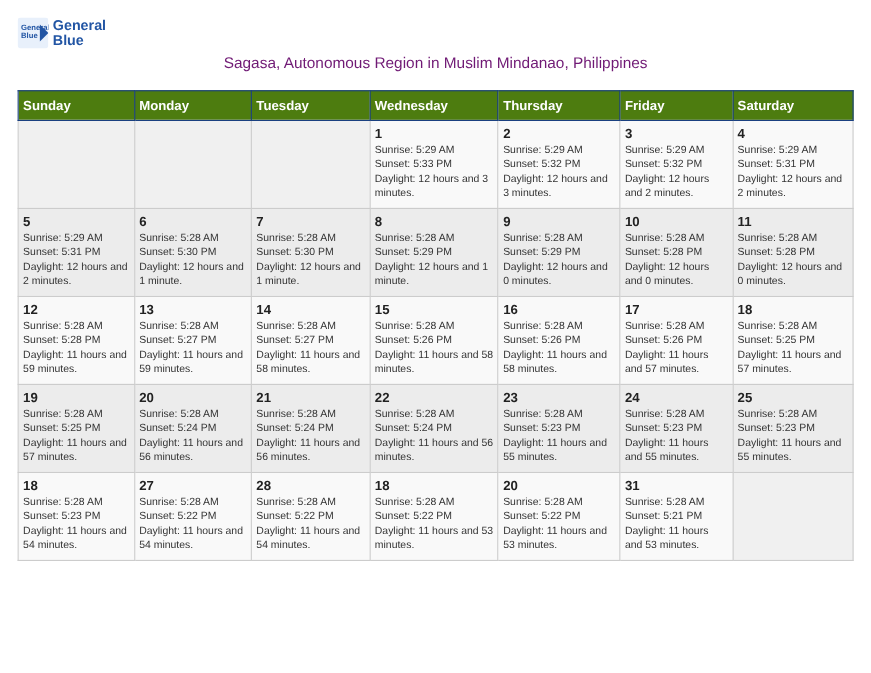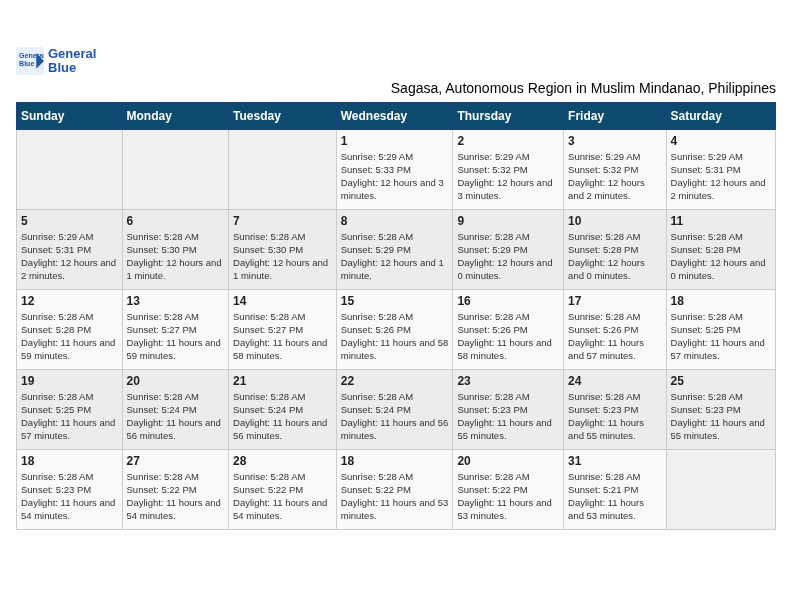--- a/index.html
+++ b/index.html
@@ -26,36 +26,35 @@
       right: 24px;
       top: 16px;
     }
     .page-title {
       font-size: 36px;
       font-weight: bold;
       color: #333;
     }
     .page-subtitle {
       font-size: 14px;
-      color: #000000;
-      text-align: right;
-      margin-bottom: 6px;
+      color: #701a75;
+      text-align: center;
+      margin-bottom: 17px;
     }
     .top-row {
       position: relative;
       margin-bottom: 2px;
-      margin-top: 31px;
     }
     table {
       width: 100%;
       border-collapse: collapse;
       font-size: 10.5px;
     }
     thead tr {
-      background-color: #0c4a6e;
+      background-color: #4d7c0f;
       color: #fff;
     }
     thead th {
       padding: 6px 4px;
       text-align: left;
       font-weight: bold;
       font-size: 12px;
       border: 1px solid #1a4080;
     }
     tbody tr {

